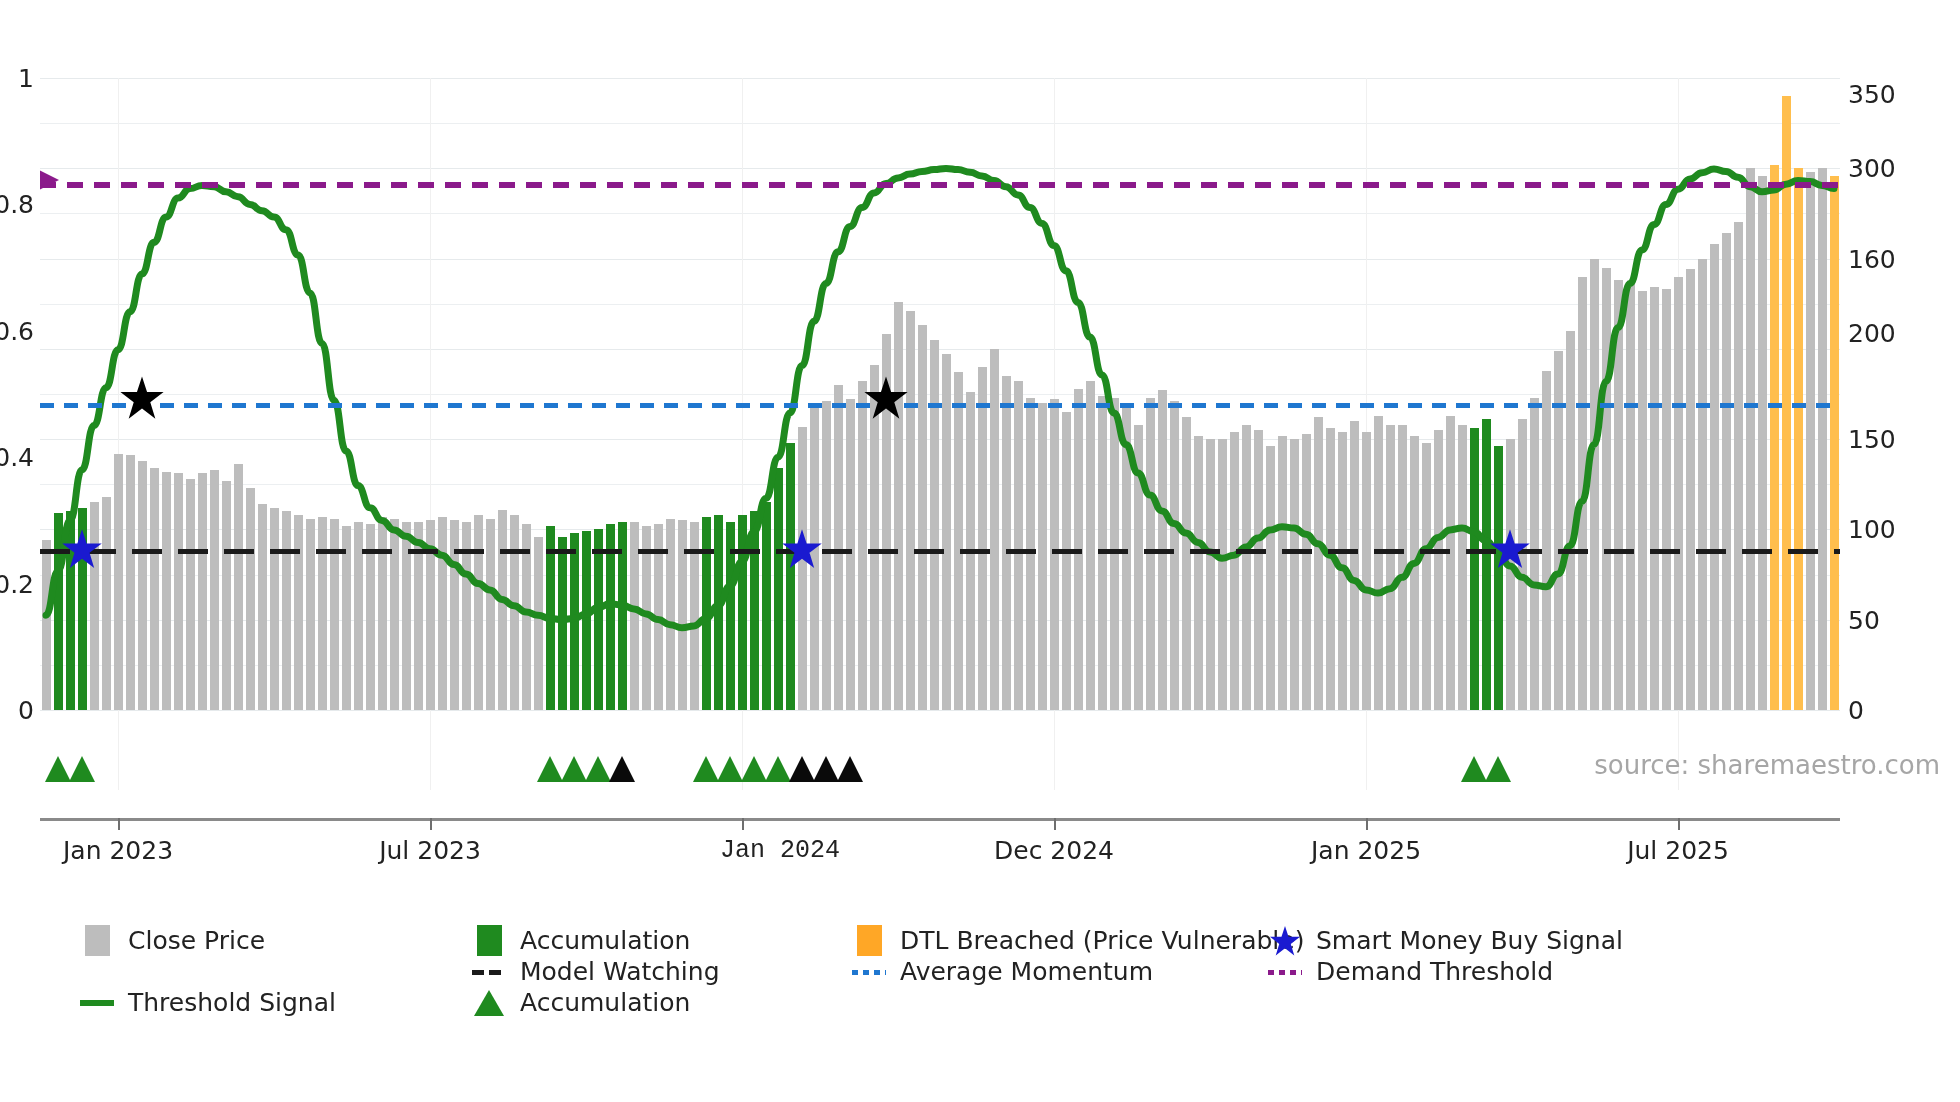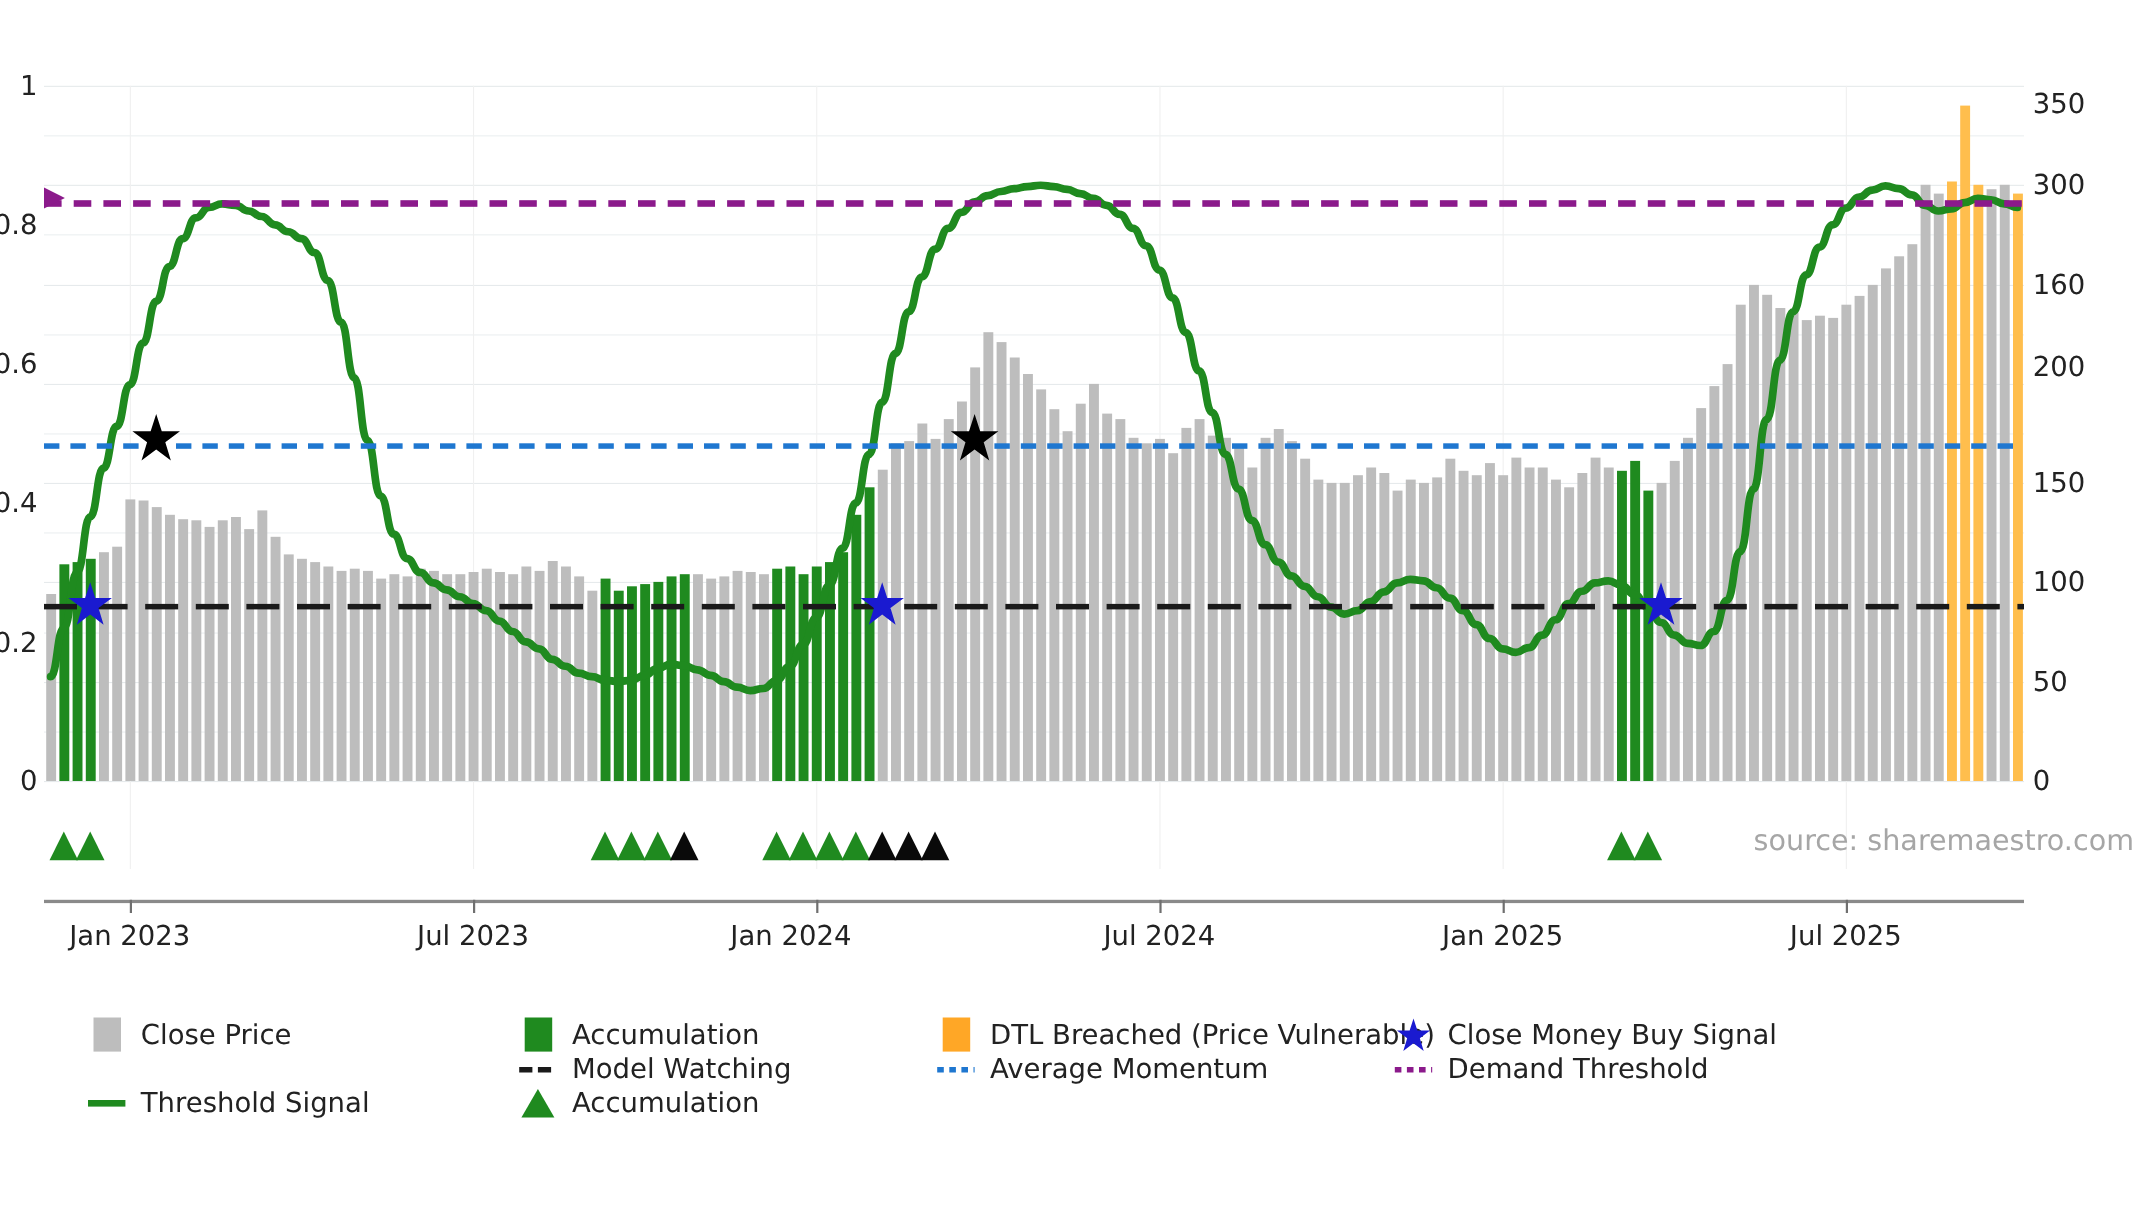--- a/index.html
+++ b/index.html
@@ -496,22 +496,22 @@
       <div class="btri g" style="left: 1421px;"></div>
       <div class="btri g" style="left: 1445px;"></div>
     </div>
 
   <div id="source">source: sharemaestro.com</div>
 
   <div id="xaxisline"></div>
   <div id="xaxis">
       <div class="xtick" style="left: 118px;">Jan 2023</div>
       <div class="xtick" style="left: 430px;">Jul 2023</div>
-      <div class="xtick" style="left: 719px;">Jan 2024</div>
-      <div class="xtick" style="left: 1054px;">Jul 2024</div>
+      <div class="xtick" style="left: 780px; font-family: Liberation Mono, monospace;">Jan 2024</div>
+      <div class="xtick" style="left: 1054px;">Dec 2024</div>
       <div class="xtick" style="left: 1366px;">Jan 2025</div>
       <div class="xtick" style="left: 1678px;">Jul 2025</div>
     </div>
 
   <div id="legend">
       <div class="lgrow">
         <div class="lgitem" style="left: 0px;">
           <div class="sw">
             <div class="sw-rect" style="background: rgb(189, 189, 189);"></div>
           </div>
@@ -528,21 +528,21 @@
             <div class="sw-rect" style="background: rgb(255, 167, 38);"></div>
           </div>
           <div class="lgtext">DTL Breached (Price Vulnerable)</div>
         </div>
         <div class="lgitem" style="left: 1188px;">
           <div class="sw">
             <svg width="32" height="32" viewBox="0 0 100 100">
               <polygon points="50,3 61,37 97,37 68,59 79,95 50,73 21,95 32,59 3,37 39,37" fill="#1a1ad0"></polygon>
             </svg>
           </div>
-          <div class="lgtext">Close Money Buy Signal</div>
+          <div class="lgtext">Smart Money Buy Signal</div>
         </div>
       </div>
       <div class="lgrow">
         <div class="lgitem" style="left: 392px;">
           <div class="sw">
             <div class="sw-dashed">
               <i style="left: 0px; width: 12px; background: rgb(26, 26, 26);"></i>
               <i style="left: 17px; width: 12px; background: rgb(26, 26, 26);"></i>
             </div>
           </div>

